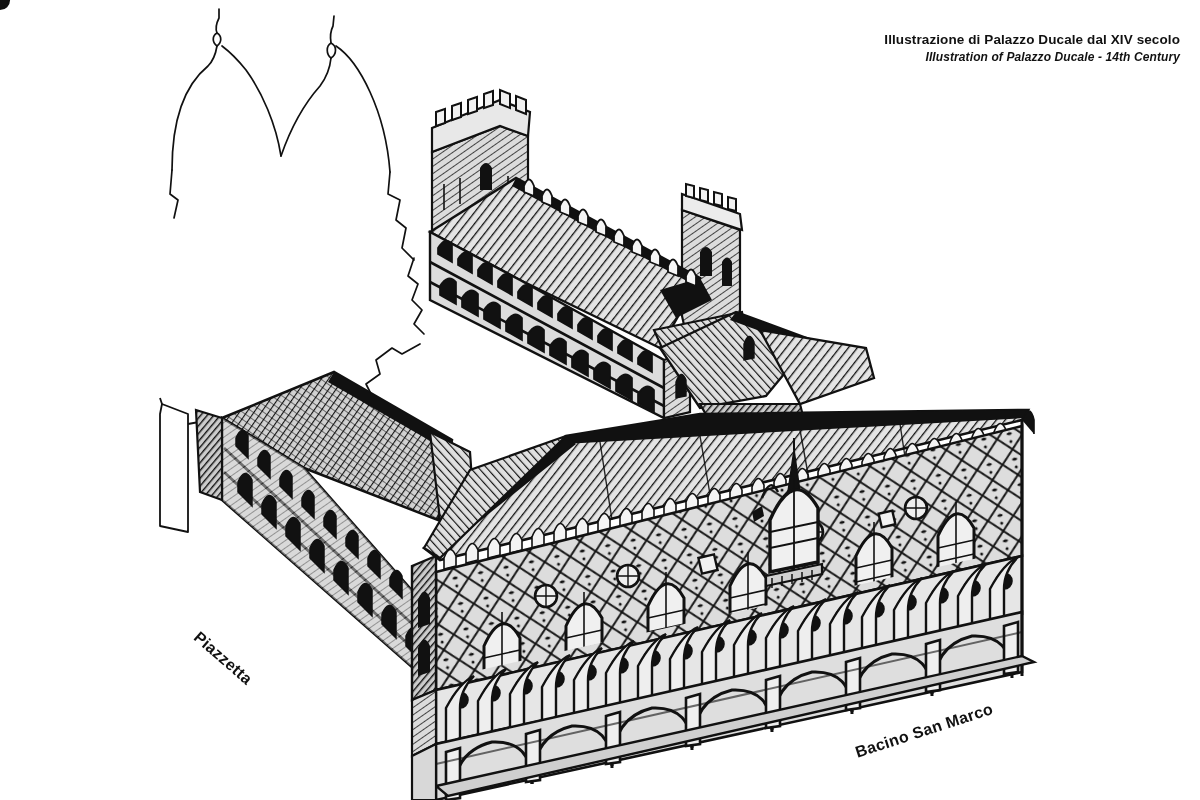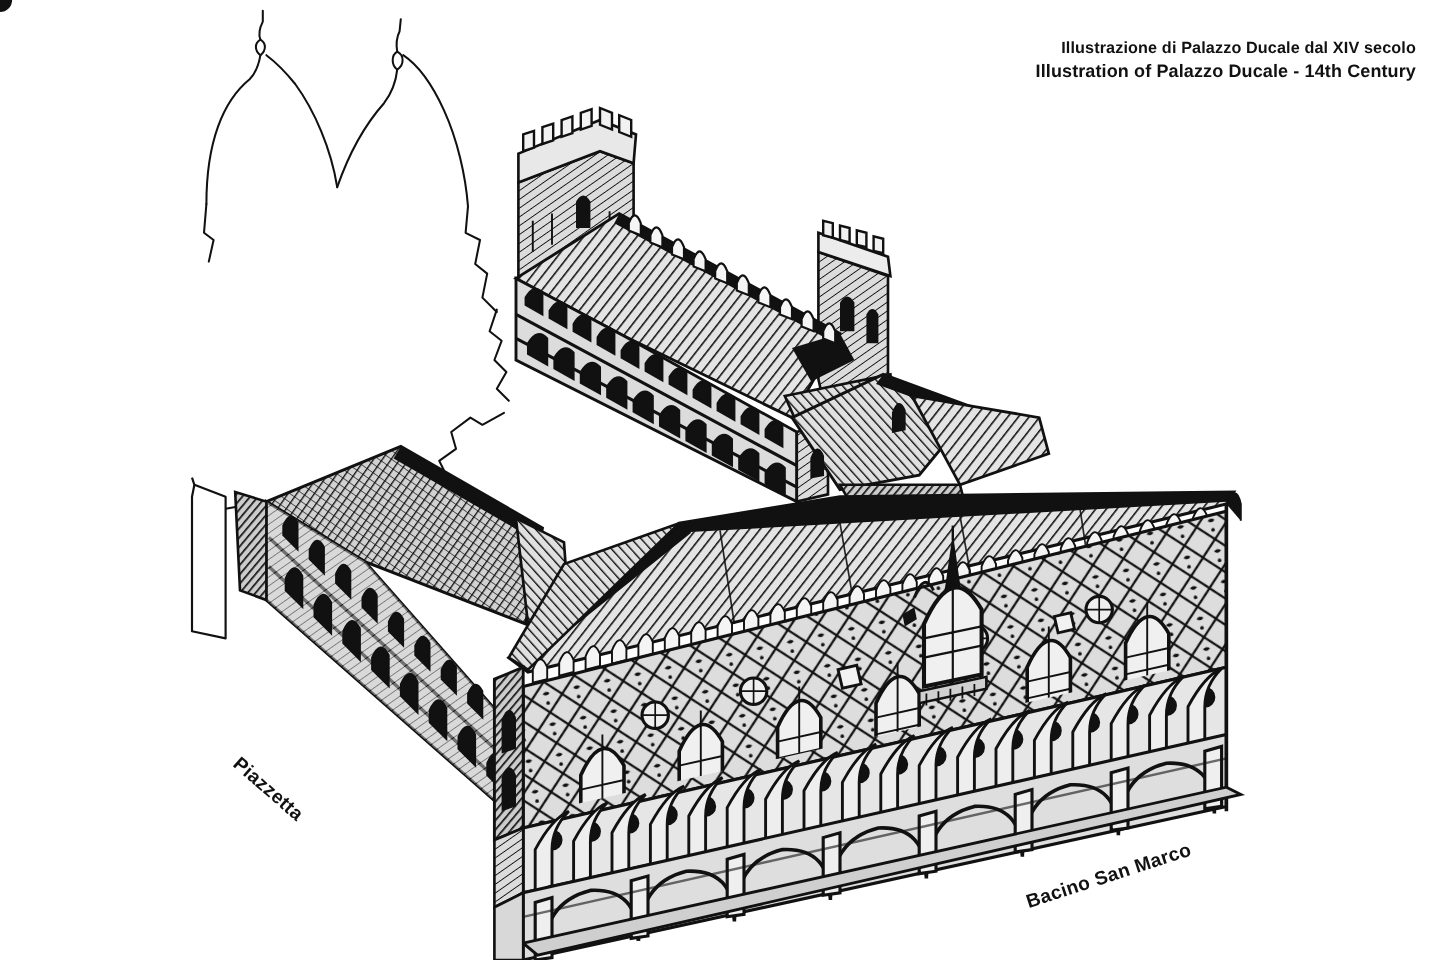--- a/index.html
+++ b/index.html
@@ -5,21 +5,21 @@
   html,body{margin:0;padding:0;background:#ffffff;}
   body{width:1200px;height:800px;overflow:hidden;
        font-family:"Liberation Sans","DejaVu Sans",sans-serif;}
   #page{position:relative;width:1200px;height:707px;background:#ffffff;}
   #art{position:absolute;inset:0;width:1200px;height:800px;}
 
   .caption{position:absolute;right:20px;top:30px;text-align:right;
            line-height:1.42;color:#111111;}
   .caption .l1{font-size:13.5px;font-weight:bold;letter-spacing:.1px;
                display:block;white-space:nowrap;}
-  .caption .l2{font-size:15px;font-weight:bold;
+  .caption .l2{font-size:12px;font-weight:bold;font-style:italic;
                letter-spacing:.1px;display:block;white-space:nowrap;}
 
   .sitelabel{position:absolute;color:#111111;font-size:16px;font-weight:bold;
              white-space:nowrap;letter-spacing:.3px;}
   #lbl-piazzetta{left:196px;top:626px;transform:rotate(41deg);
                  transform-origin:0 50%;}
   #lbl-bacino{left:856px;top:744px;transform:rotate(-18deg);
               transform-origin:0 50%;}
 </style>
 </head>

